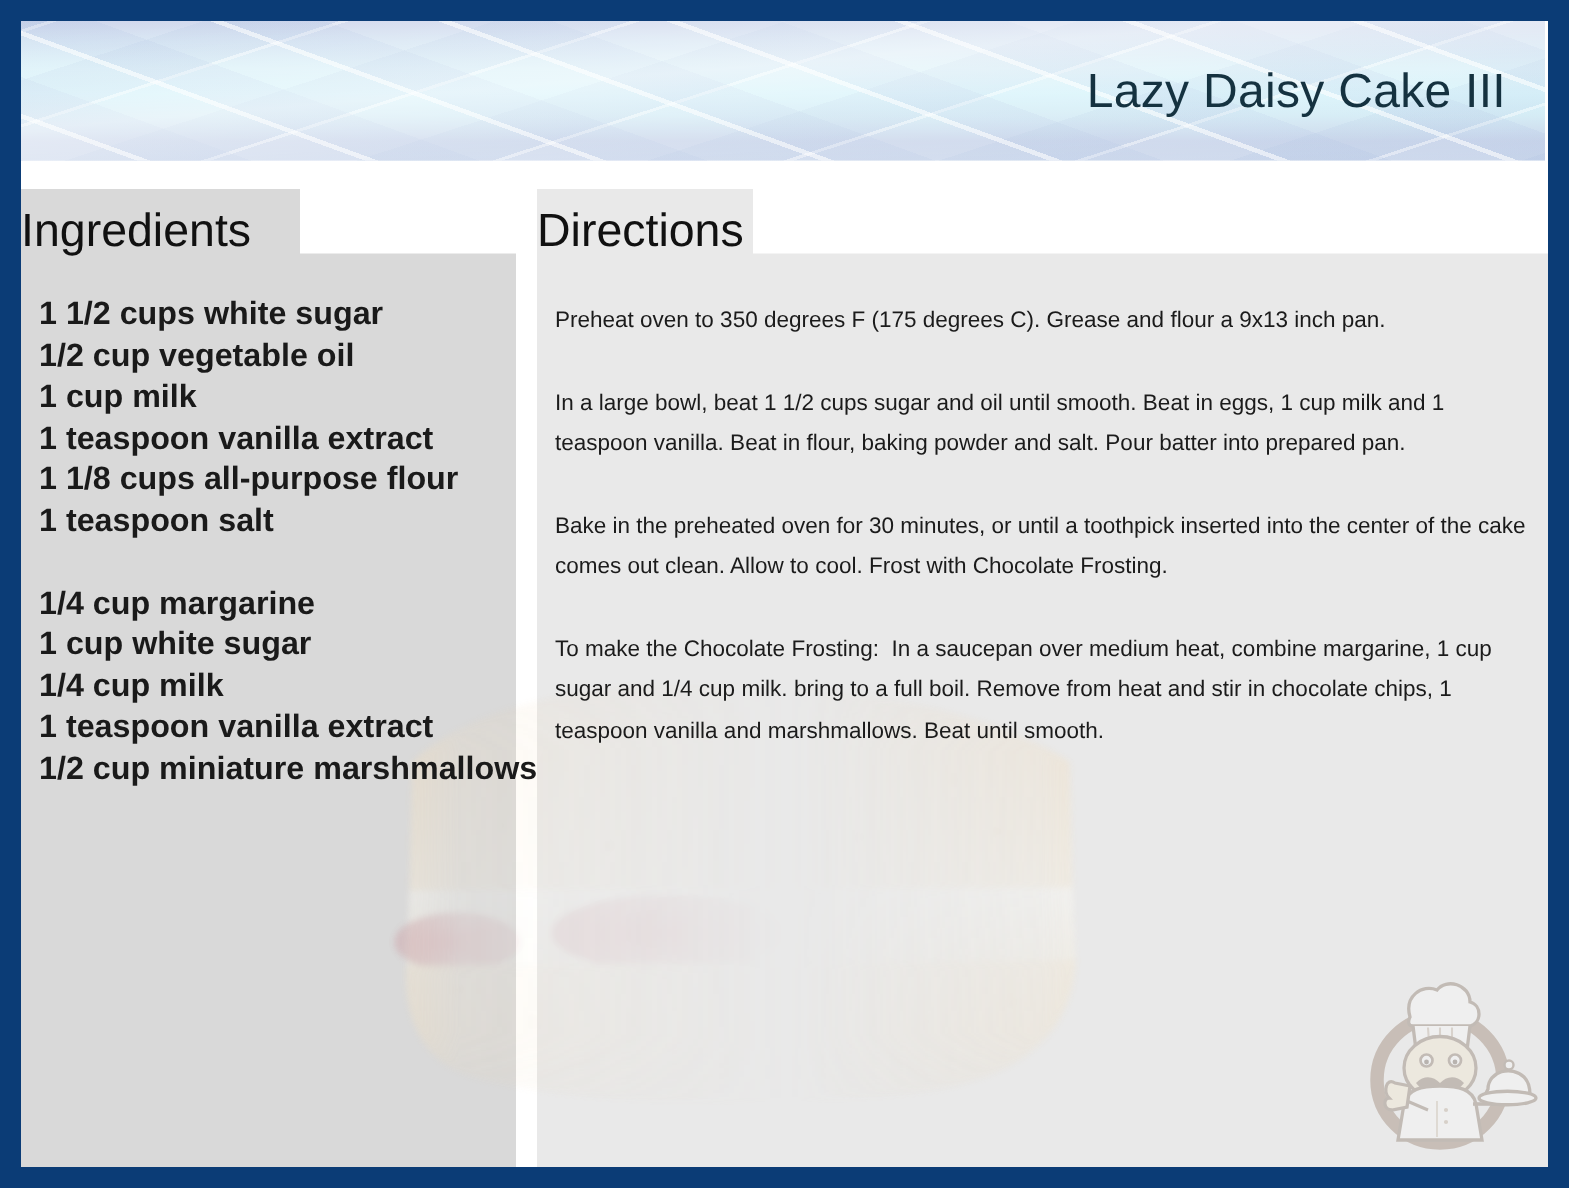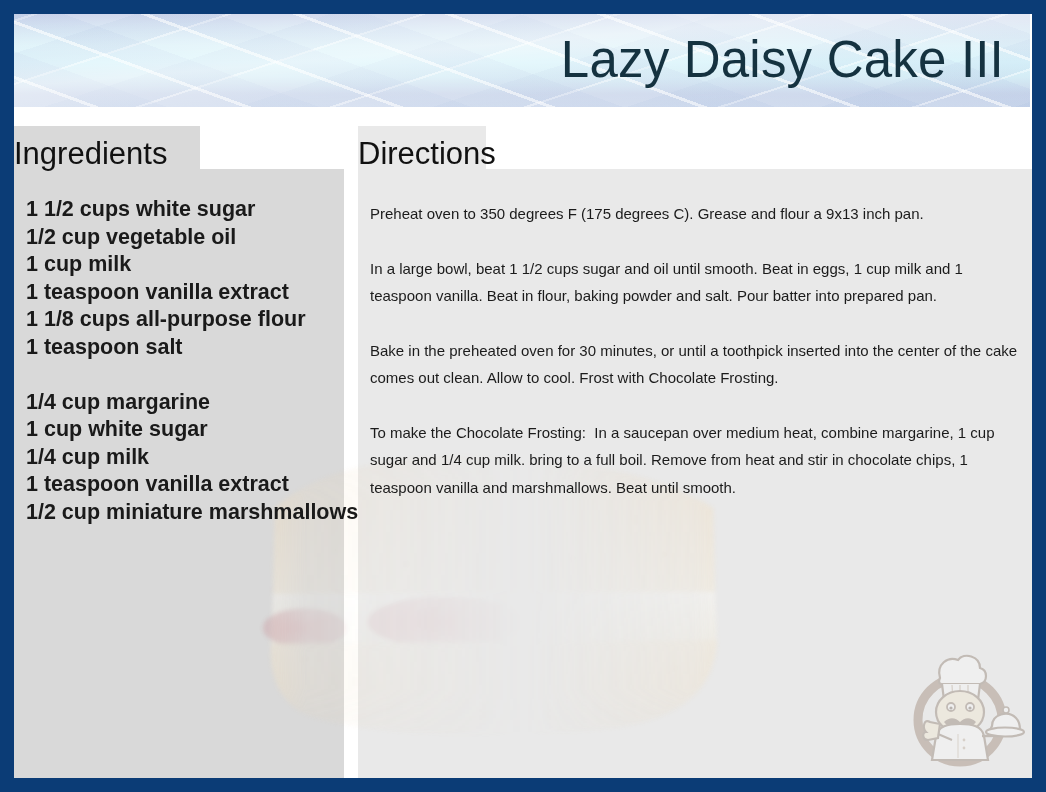--- a/index.html
+++ b/index.html
@@ -68,21 +68,21 @@
         rgba(255,255,255,0.55) 40%,
         rgba(255,255,255,0.30) 60%,
         rgba(255,255,255,0.0) 100%);
     pointer-events: none;
   }
   .recipe-title {
     position: absolute;
     right: 26px;
     top: 50%;
     transform: translateY(-52%);
-    font-size: 51px;
+    font-size: 32px;
     line-height: 1;
     color: #153240;
     letter-spacing: 0.2px;
     white-space: nowrap;
     text-align: center;
   }
 
   
   .panel-tab {
     position: absolute;
@@ -110,21 +110,21 @@
     left: 0;
     top: 155px;
     width: 330px;
     bottom: 0;
     background: #d9d9d9;
   }
 
   #directions-tab {
     left: 344px;
     top: 112px;
-    width: 128px;
+    width: 144px;
     height: 56px;
     background: #e9e9e9;
   }
   #directions-body {
     left: 344px;
     top: 155px;
     right: 0;
     bottom: 0;
     background: #e9e9e9;
   }

